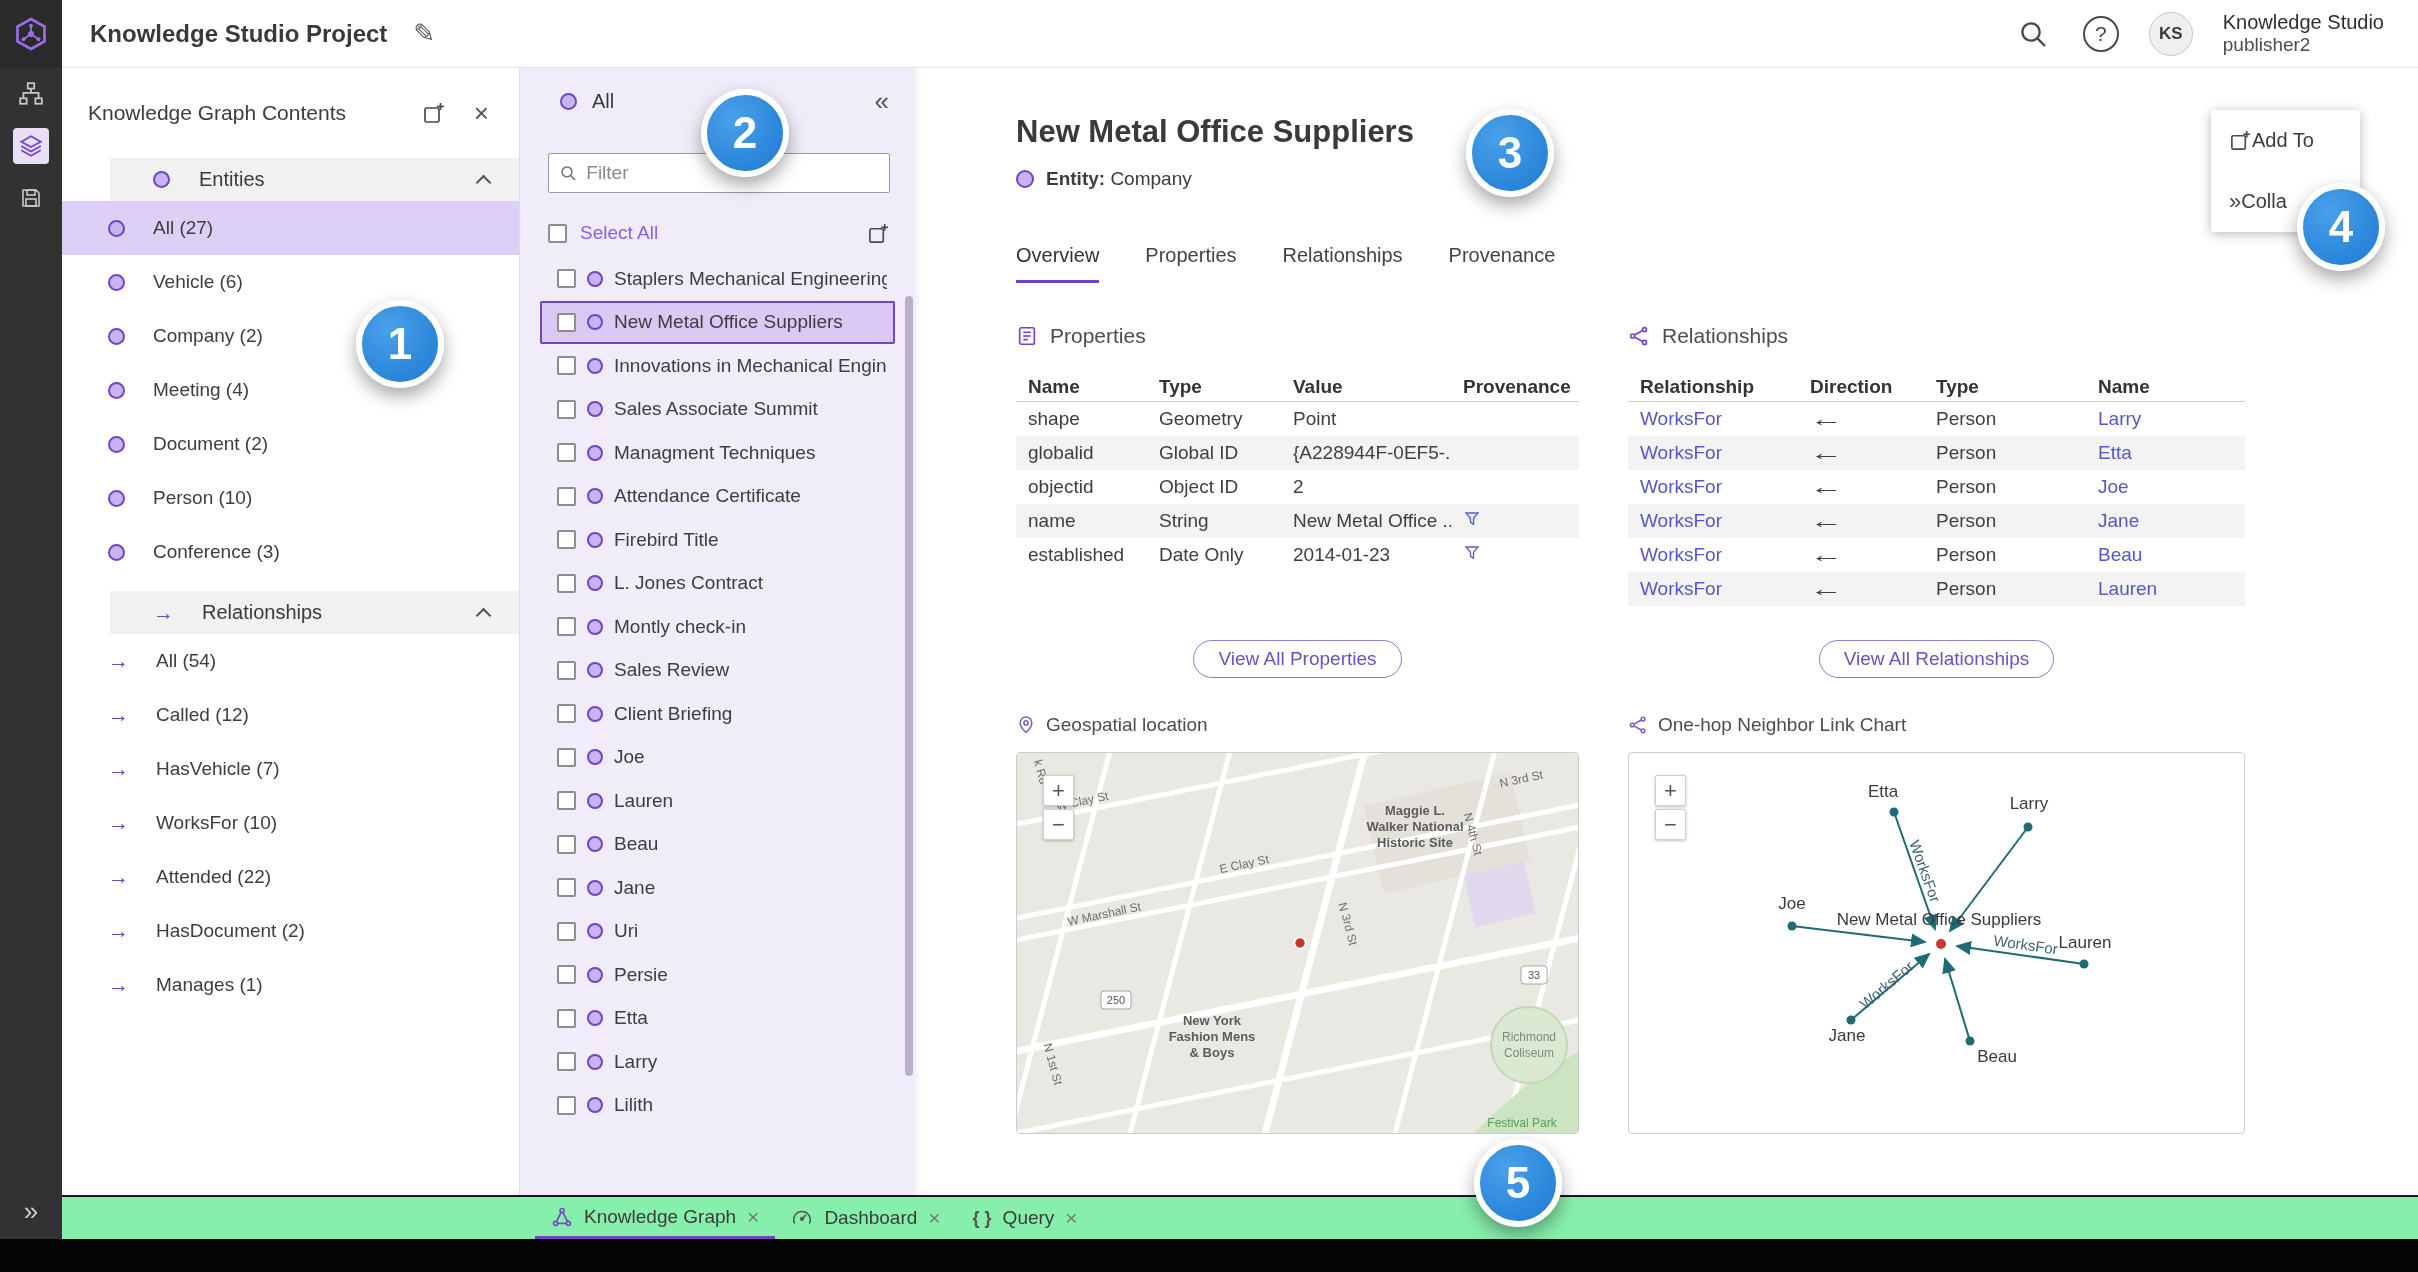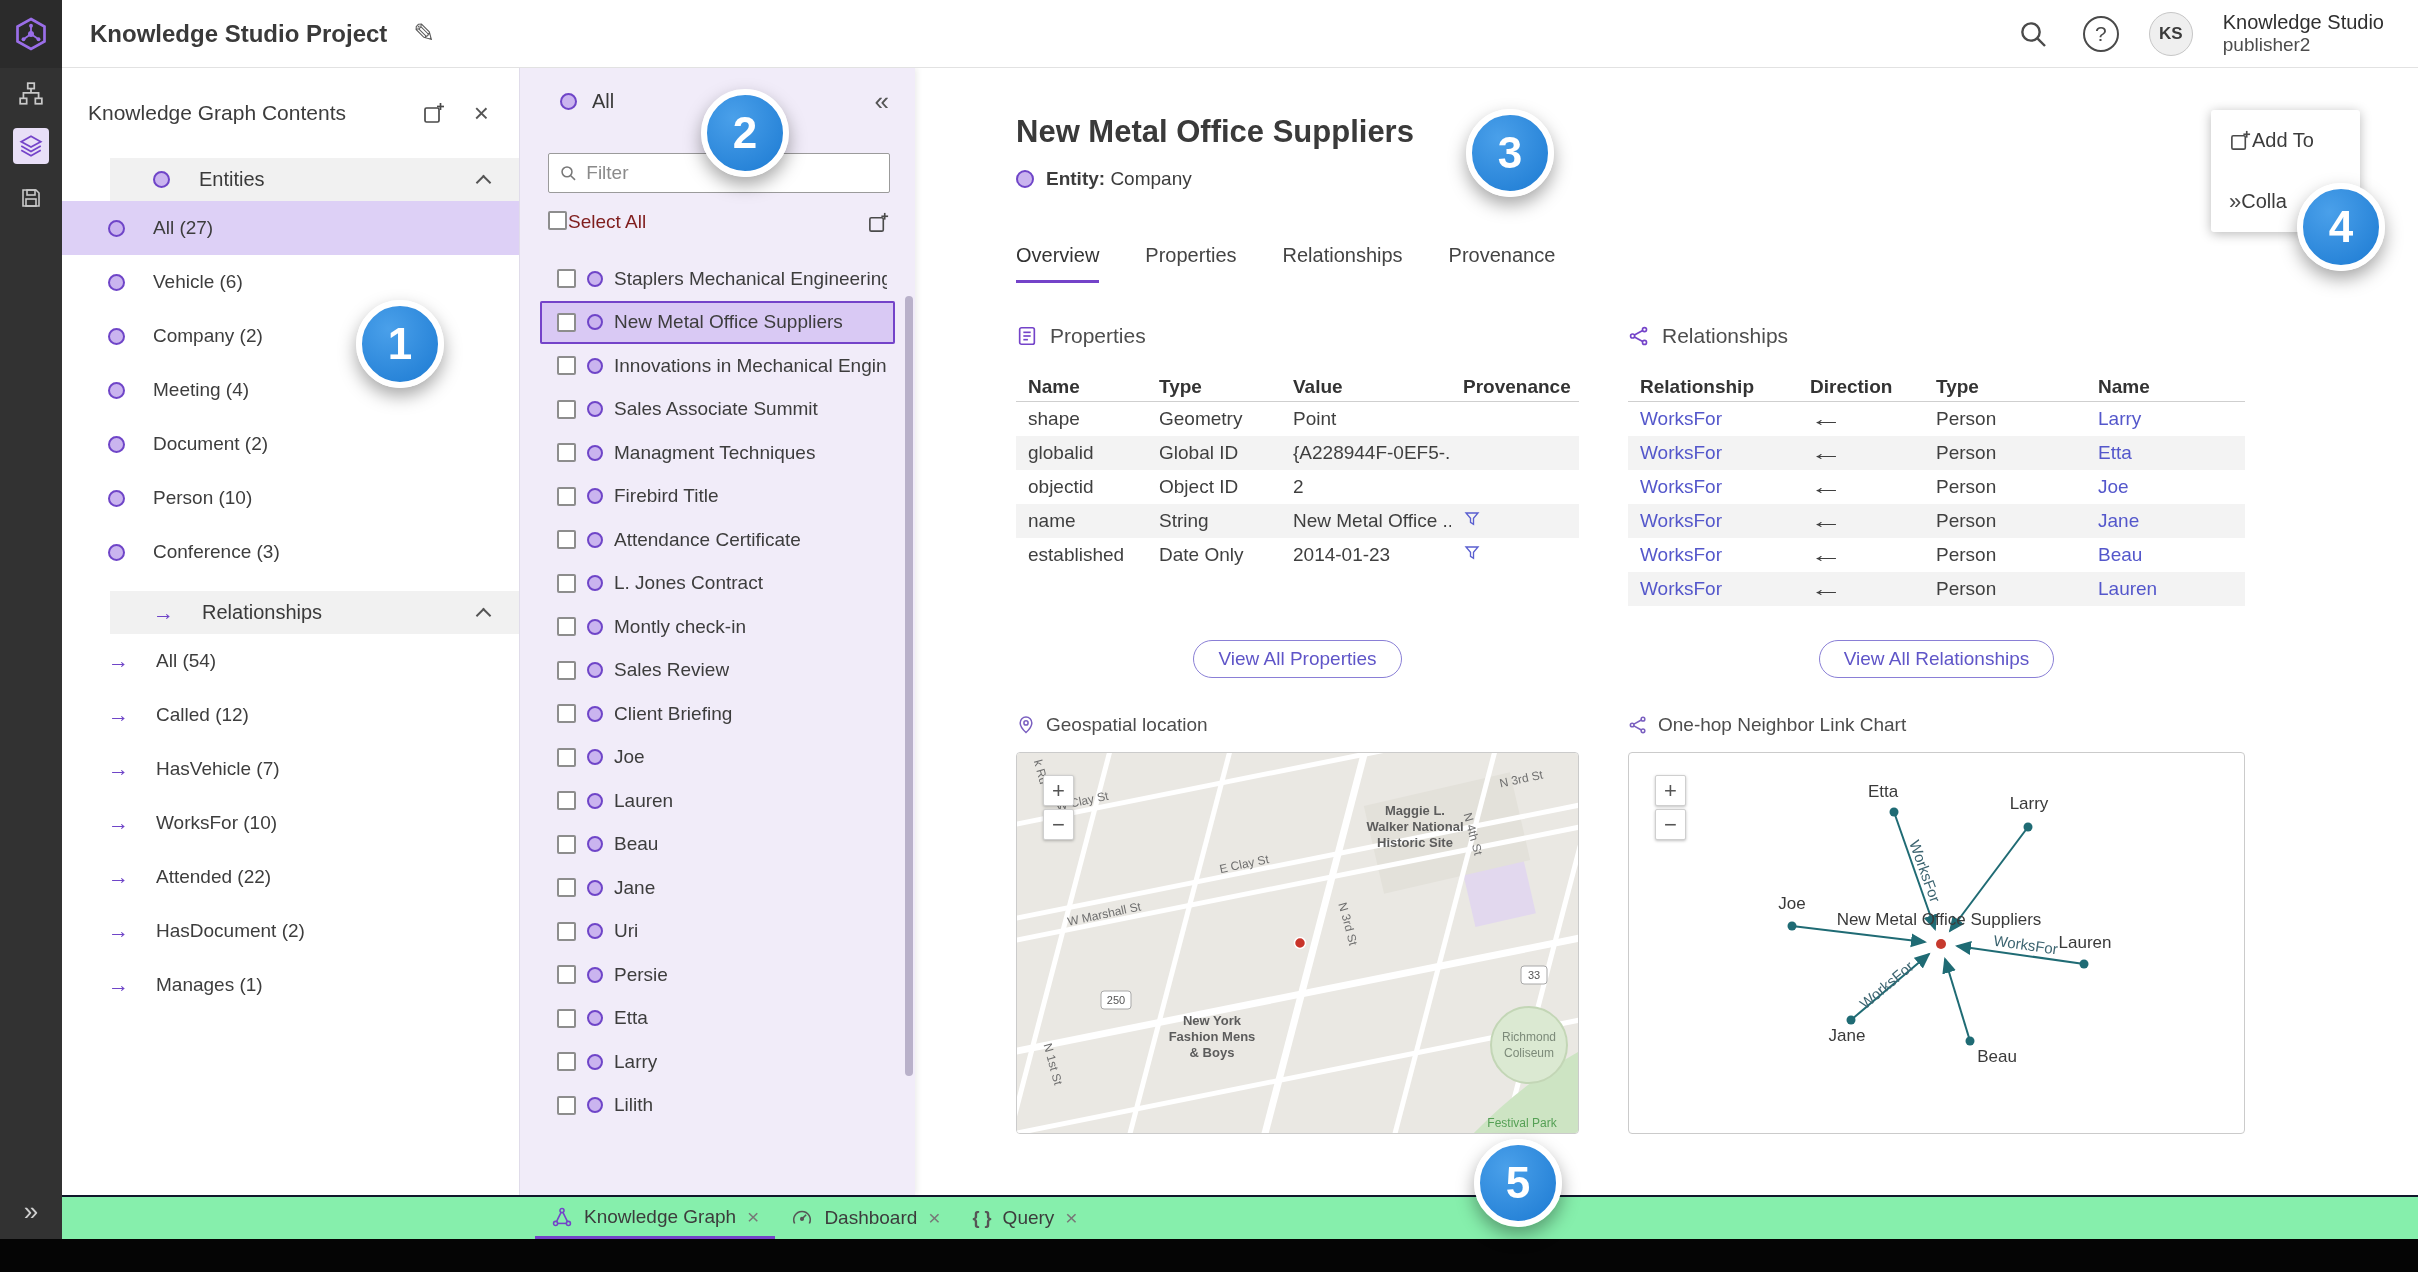--- a/index.html
+++ b/index.html
@@ -49,21 +49,21 @@
 
   
   #panel2 { position:absolute; left:520px; top:68px; width:395px; height:1127px; background:#f1ecf9;
             box-shadow:2px 0 6px rgba(0,0,0,0.08); z-index:9; }
   .p2head { height:60px; display:flex; align-items:center; padding:6px 26px 0 40px; gap:15px; font-size:20px; color:#3a3a3a; }
   .p2head .gly { margin-left:auto; font-size:26px; color:#555; }
   .filter { margin:25px 25px 0 28px; height:40px; background:#fff; border:1px solid #9b9b9b; border-radius:2px;
             display:flex; align-items:center; padding:0 10px; gap:9px; }
   .filter input { border:none; outline:none; font-size:19px; width:100%; color:#333; background:transparent; }
   .filter input::placeholder { color:#8a8a8a; }
-  .selectall { margin:18px 25px 0 28px; display:flex; align-items:flex-start; gap:1px; height:44px; font-size:19px; color:#7f1d1d; }
+  .selectall { margin:18px 25px 0 28px; display:flex; align-items:center; gap:13px; height:44px; font-size:19px; color:#8b5cf6; }
   .selectall .hicon { margin-left:auto; }
   .cb { width:19px; height:19px; border:2px solid #8d8d8d; background:#fff; border-radius:2px; flex:0 0 auto; }
   .p2list { margin:2px 20px 0 20px; }
   .p2row { display:flex; align-items:center; gap:11px; height:43.5px; padding:0 8px 0 17px; font-size:19px; color:#3d3d3d; }
   .p2row .ecirc { width:16px; height:16px; border-width:2px; }
   .p2row.sel { background:#d9c9f4; outline:2px solid #7443c9; outline-offset:-2px; border-radius:2px; }
   .p2row .lbl { white-space:nowrap; overflow:hidden; }
   #p2scroll { position:absolute; right:2px; top:228px; width:8px; height:780px; background:#b9b1ca; border-radius:4px; }
 
   
@@ -313,26 +313,26 @@
           <span class="lbl">Sales Associate Summit</span>
         </div>
       <div class="p2row">
           <span class="cb"></span>
           <span class="ecirc"></span>
           <span class="lbl">Managment Techniques</span>
         </div>
       <div class="p2row">
           <span class="cb"></span>
           <span class="ecirc"></span>
+          <span class="lbl">Attendance Certificate</span>
+        </div>
+      <div class="p2row">
+          <span class="cb"></span>
+          <span class="ecirc"></span>
           <span class="lbl">Firebird Title</span>
-        </div>
-      <div class="p2row">
-          <span class="cb"></span>
-          <span class="ecirc"></span>
-          <span class="lbl">Attendance Certificate</span>
         </div>
       <div class="p2row">
           <span class="cb"></span>
           <span class="ecirc"></span>
           <span class="lbl">L. Jones Contract</span>
         </div>
       <div class="p2row">
           <span class="cb"></span>
           <span class="ecirc"></span>
           <span class="lbl">Montly check-in</span>

